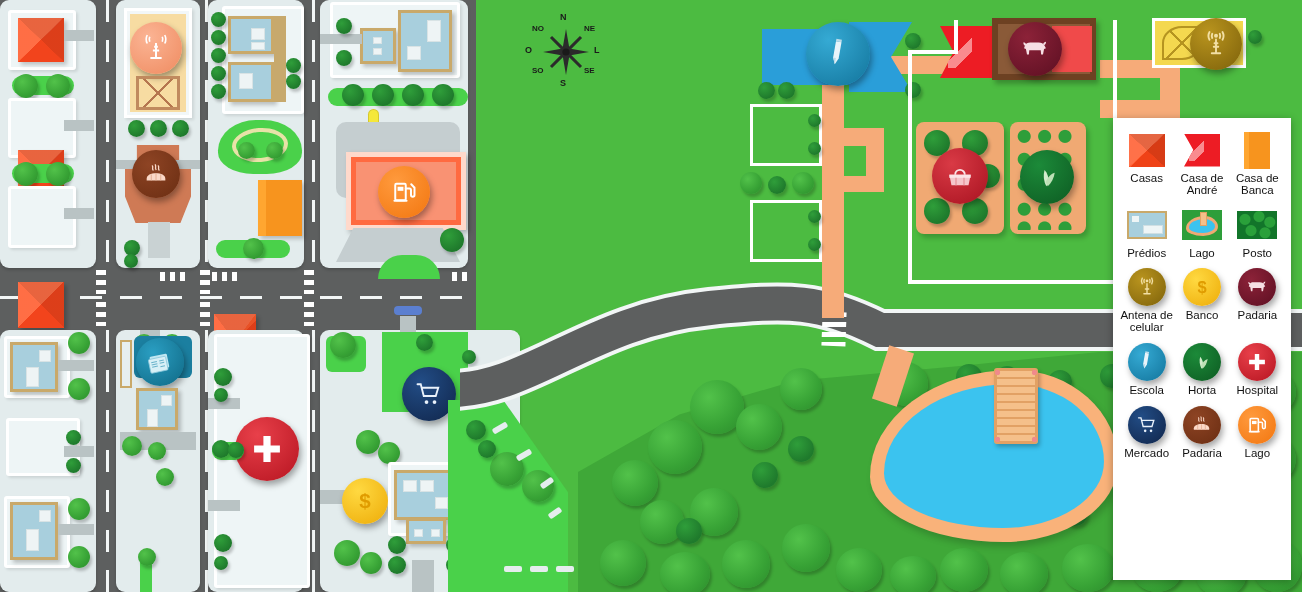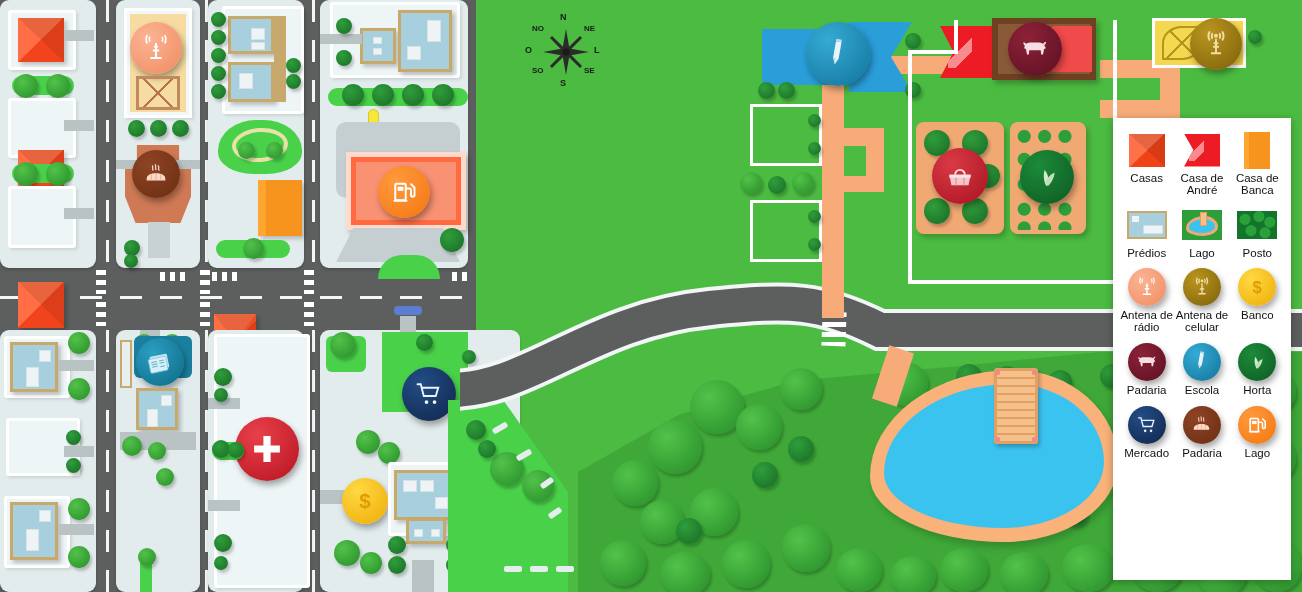--- a/index.html
+++ b/index.html
@@ -695,32 +695,20 @@
         <div class="legend-label">Lago</div>
       </div>
 
       <div class="legend-cell">
         <div class="legend-swatch">
             <div class="sw-mata"></div>
           </div>
         <div class="legend-label">Posto</div>
       </div>
 
-      <div class="legend-cell">
-        <div class="legend-swatch">
-          <div class="badge" style="width:38px;height:38px;background:radial-gradient(circle at 35% 30%, #fbb494, #ef8b60);">
-            <svg width="22" height="22" viewBox="0 0 24 24" fill="none" stroke="#fff" stroke-width="1.6">
-              <path d="M12 8v12M7.5 20h9M9.5 14h5M10.5 11h3"></path>
-              <path d="M7 7a5 5 0 0 1 0-4M5 8.4a7.4 7.4 0 0 1 0-6.8" stroke-width="1.2"></path>
-              <path d="M17 7a5 5 0 0 0 0-4M19 8.4a7.4 7.4 0 0 0 0-6.8" stroke-width="1.2"></path>
-            </svg>
-          </div>
-        </div>
-        <div class="legend-label">Antena de rádio</div>
-      </div>
 
       <div class="legend-cell">
         <div class="legend-swatch">
           <div class="badge" style="width:38px;height:38px;background:radial-gradient(circle at 35% 30%, #b9941e, #7d610a);">
             <svg width="22" height="22" viewBox="0 0 24 24" fill="none" stroke="#f2dfa4" stroke-width="1.5" stroke-linecap="round">
               <circle cx="12" cy="5.4" r="1.5" fill="#f2dfa4" stroke="none"></circle>
               <path d="M9 7.2a4 4 0 0 1 0-3.4M6.8 8.6a6.4 6.4 0 0 1 0-6.2"></path>
               <path d="M15 7.2a4 4 0 0 0 0-3.4M17.2 8.6a6.4 6.4 0 0 0 0-6.2"></path>
               <path d="M12 8.4v11M8.6 19.4h6.8M10.2 14.2h3.6"></path>
             </svg>
@@ -772,20 +760,30 @@
           <div class="badge" style="width:38px;height:38px;background:radial-gradient(circle at 35% 30%, #1c8a39, #0d5a22);">
             <svg width="22" height="22" viewBox="0 0 24 24">
               <path d="M11.4 19.4c-2-4 -2.6-8.6 -1.4-13 2.4 2.4 3.6 6.2 3.2 10.4z" fill="#d2eccc"></path>
               <path d="M12.6 19.4c3-2.8 5-6.6 5.6-10.8-3.2 1-6 3.8-7.2 7.6z" fill="#bde0b6"></path>
             </svg>
           </div>
         </div>
         <div class="legend-label">Horta</div>
       </div>
 
+      <div class="legend-cell">
+        <div class="legend-swatch">
+          <div class="badge" style="width:38px;height:38px;background:radial-gradient(circle at 35% 28%, #e8404a, #b61420);">
+            <svg width="22" height="22" viewBox="0 0 24 24">
+              <path d="M9.6 3.4h4.8v6.2h6.2v4.8h-6.2v6.2H9.6v-6.2H3.4V9.6h6.2z" fill="#fff"></path>
+            </svg>
+          </div>
+        </div>
+        <div class="legend-label">Hospital</div>
+      </div>
 
       <div class="legend-cell">
         <div class="legend-swatch">
           <div class="badge" style="width:38px;height:38px;background:radial-gradient(circle at 35% 28%, #224d86, #10254a);">
             <svg width="22" height="22" viewBox="0 0 24 24" fill="none" stroke="#eaf2fb" stroke-width="1.5" stroke-linecap="round">
               <path d="M2.8 4.2h2.6l2.4 9.4h9.6l2-6.6H7"></path>
               <circle cx="10" cy="18.4" r="1.4" fill="#eaf2fb" stroke="none"></circle>
               <circle cx="16.4" cy="18.4" r="1.4" fill="#eaf2fb" stroke="none"></circle>
             </svg>
           </div>

